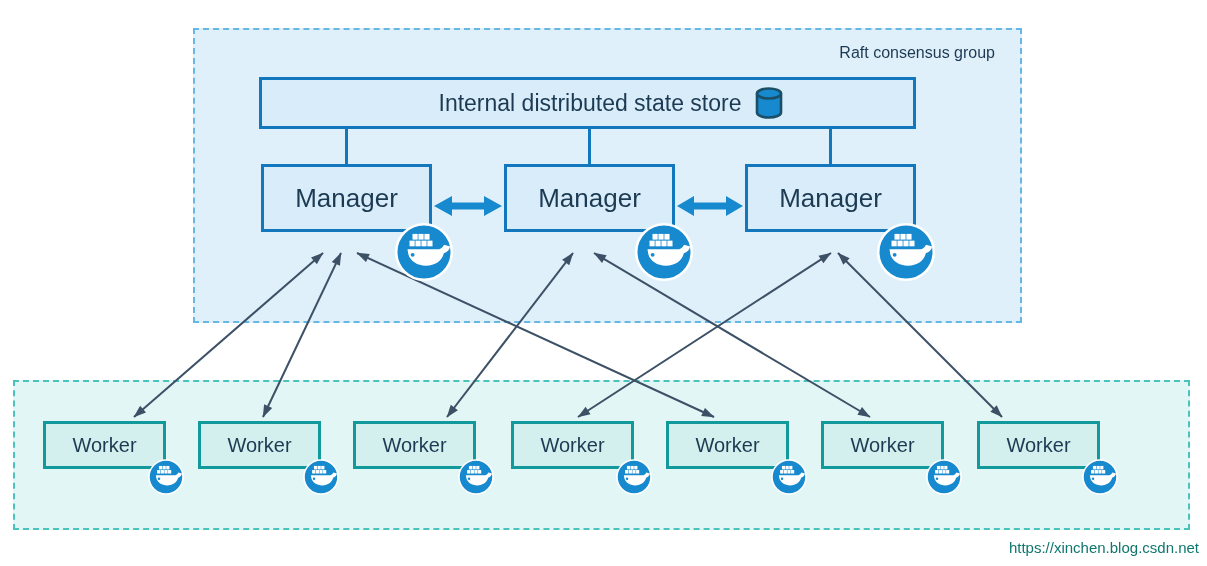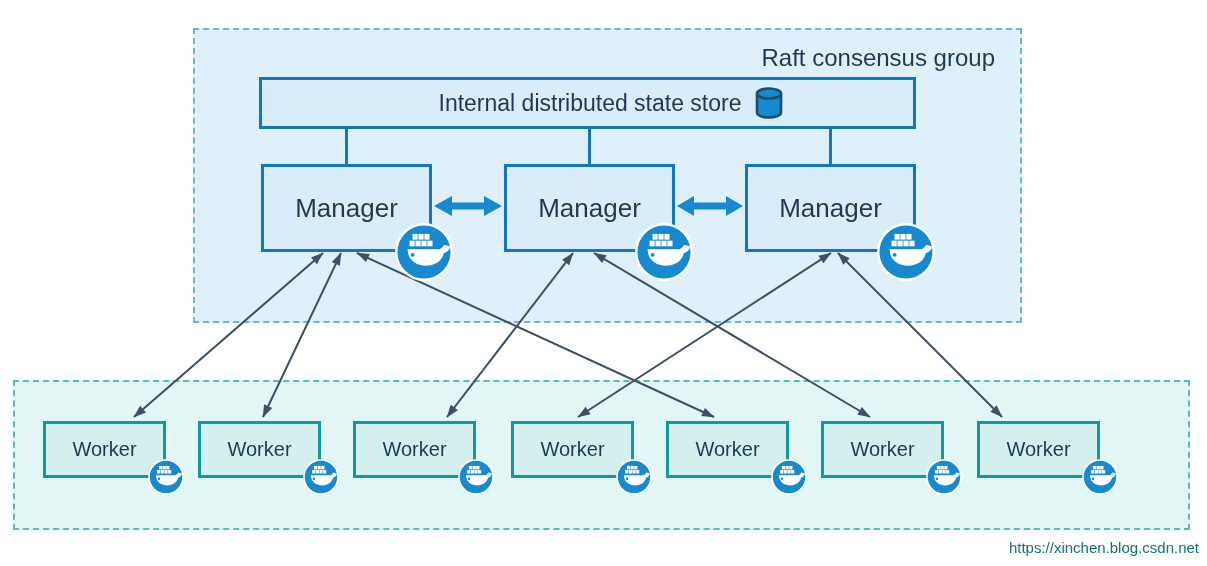--- a/index.html
+++ b/index.html
@@ -19,40 +19,40 @@
   }
   
   .wires{left:0;top:0;width:1207px;height:566px;z-index:2;}
   
   .node{
     background:#D9ECF9;border:3px solid #1377BE;z-index:3;
     display:flex;align-items:center;justify-content:center;
   }
   .store-box{left:259px;top:77px;width:657px;height:52px;gap:12px;padding-left:47px;}
   .store-box .lbl{font-size:23px;}
-  .mgr{top:164px;width:171px;height:88px;}
+  .mgr{top:164px;width:171px;height:68px;}
   .mgr .lbl{font-size:26px;}
   .mgr1{left:261px;} .mgr2{left:504px;} .mgr3{left:745px;}
   .wkr{
-    top:421px;width:123px;height:57px;background:#D3F0EE;border:3px solid #12999B;
+    top:421px;width:123px;height:48px;background:#D3F0EE;border:3px solid #12999B;
     z-index:3;display:flex;align-items:center;justify-content:center;
   }
   .wkr .lbl{font-size:20px;}
   .w1{left:43px;}  .w2{left:198px;} .w3{left:353px;} .w4{left:511px;}
   .w5{left:666px;} .w6{left:821px;} .w7{left:977px;}
   
   .dicon{z-index:4;}
   .dicon-m{width:62px;height:62px;}
   .dicon-w{width:38px;height:38px;}
   .dm1{left:393px;top:221px;} .dm2{left:633px;top:221px;} .dm3{left:875px;top:221px;}
   .dw1{left:147px;top:458px;} .dw2{left:302px;top:458px;} .dw3{left:457px;top:458px;}
   .dw4{left:615px;top:458px;} .dw5{left:770px;top:458px;} .dw6{left:925px;top:458px;}
   .dw7{left:1081px;top:458px;}
   
-  .region-label{font-size:24px;z-index:3;white-space:nowrap;text-align:right;}
+  .region-label{font-size:16px;z-index:3;white-space:nowrap;text-align:right;}
   .raft-label{right:212px;top:44px;}
   .gossip-label{right:29px;top:497px;}
   .watermark{
     right:8px;top:539px;font-size:15px;color:#0f766e;z-index:5;white-space:nowrap;
   }
 </style>
 </head>
 <body>
 
 <div class="canvas">

